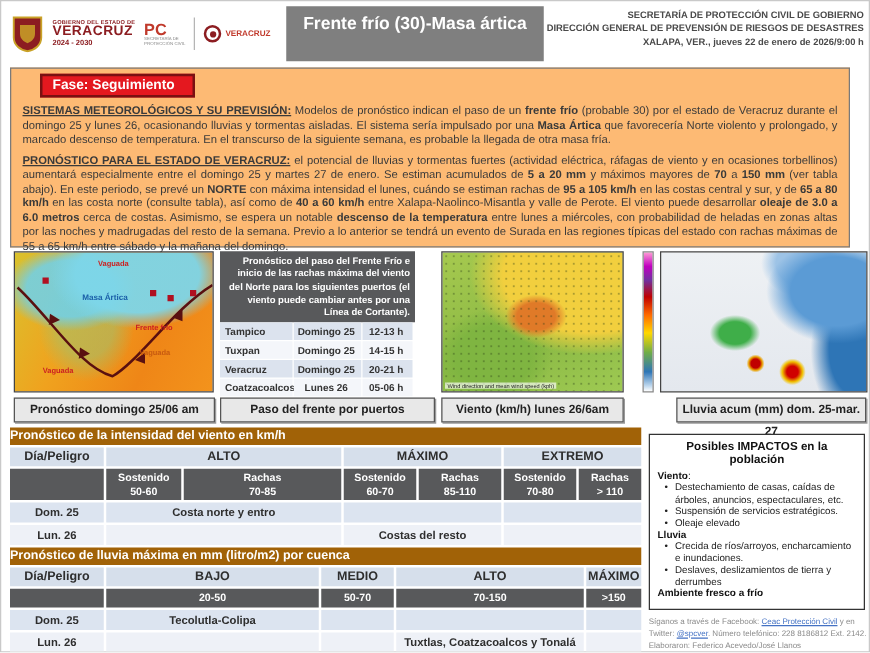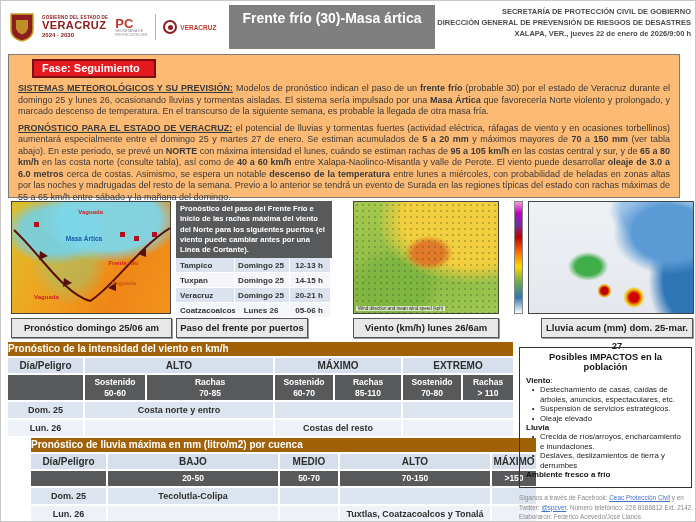--- a/index.html
+++ b/index.html
@@ -40,21 +40,21 @@
       linear-gradient(115deg,#d9c22e 0%,#f0a21e 35%,#ef8617 70%,#f3931c 100%); }
   .map1 svg { position:absolute; left:0; top:0; }
   .map-label { position:absolute; font-weight:bold; white-space:nowrap; }
   .lbl-vag-top { left:42%; top:6%; font-size:6px; color:#c22; }
   .lbl-masa { left:34%; top:30%; font-size:6.5px; color:#1a5fa8; }
   .lbl-frente { left:61%; top:52%; font-size:6px; color:#c22; }
   .lbl-vag-right { left:63%; top:70%; font-size:6px; color:#c75a10; }
   .lbl-vag-left { left:14%; top:83%; font-size:6px; color:#c22; }
 
   .ports { position:absolute; left:175px; top:200px; width:156px; }
-  .ports-head { background:#58595b; color:#fff; font-size:7.6px; font-weight:bold; text-align:left; line-height:1.35; padding:3px 4px; }
+  .ports-head { background:#58595b; color:#fff; font-size:7.6px; font-weight:bold; text-align:right; line-height:1.35; padding:3px 4px; }
   .ports-grid { display:grid; grid-template-columns:58px 54px 40px; gap:1px; background:#fff; }
   .ports-grid > div { font-size:8px; font-weight:bold; color:#333; padding:3px 2px 2px 4px; }
   .ports-grid > .c2, .ports-grid > .c3 { text-align:center; padding-left:0; }
   .pr-a { background:#dce3ee; } .pr-b { background:#f4f6fa; }
 
   .map2 { position:absolute; left:352px; top:200px; width:146px; height:113px;
     background:
       radial-gradient(circle .6px at 3px 3px, rgba(40,60,20,.35) 0 .6px, transparent 1px),
       radial-gradient(ellipse 34px 24px at 52% 46%, #e07a28 0 45%, rgba(224,122,40,0) 72%),
       radial-gradient(ellipse 120px 80px at 82% 16%, #f2cf3e 0 58%, rgba(242,207,62,0) 80%),
@@ -69,35 +69,35 @@
     background:
       radial-gradient(circle 9px at 46% 80%, #c00000 0 40%, #e8a000 60%, rgba(232,160,0,0) 80%),
       radial-gradient(circle 13px at 64% 86%, #d00000 0 35%, #f0c000 62%, rgba(240,192,0,0) 82%),
       radial-gradient(ellipse 28px 20px at 36% 58%, #3fae49 0 45%, rgba(63,174,73,0) 72%),
       radial-gradient(ellipse 75px 55px at 86% 28%, #5b9bd5 0 50%, rgba(91,155,213,0) 76%),
       radial-gradient(ellipse 55px 85px at 97% 70%, #2e75b6 0 45%, rgba(46,117,182,0) 72%),
       radial-gradient(ellipse 46px 36px at 70% 8%, #9dc3e6 0 50%, rgba(157,195,230,0) 76%),
       linear-gradient(180deg,#eef1f4,#e4e8ee); }
 
   .map-caption { position:absolute; top:317px; height:20px; background:#e8e8e8; border:1px solid #555; box-shadow:1px 1px 0 #999; color:#222; font-size:9.5px; font-weight:bold; text-align:center; line-height:18px; }
-  .cap1 { left:10px; width:161px; } .cap2 { left:175px; width:132px; }
+  .cap1 { left:10px; width:161px; } .cap2 { left:175px; width:172px; }
   .cap3 { left:352px; width:146px; } .cap4 { left:540px; width:152px; }
 
   
   .dtable { position:absolute; left:7px; width:505px; }
   .dtitle { background:#a16207; color:#fff; font-weight:bold; font-size:10px; padding:1px 0 2px; }
   .grid { display:grid; gap:2px; background:#fff; padding-top:2px; }
   .grid > div { display:flex; align-items:center; justify-content:center; text-align:center; }
   .hd-cell { background:#d6dfeb; color:#2e2e2e; font-weight:bold; font-size:10px; padding:2px 0; }
   .sub-cell { background:#58595b; color:#fff; font-weight:bold; font-size:8.5px; line-height:1.25; padding:2px 0; flex-direction:column; }
   .rowA { background:#dce4f0; } .rowB { background:#eef1f7; }
   .body-cell { font-size:9px; font-weight:bold; color:#2e2e2e; padding:3px 0; }
   .wind-grid { grid-template-columns:75px 60px 126px 58px 66px 58px 50px; }
   .rain-grid { grid-template-columns:75px 170px 58px 150px 44px; }
-  .wind-tbl { top:341px; } .rain-tbl { top:437px;margin-left:23px; }
+  .wind-tbl { top:341px; } .rain-tbl { top:437px; }
 
   
   .impacts { position:absolute; left:518px; top:346px; width:173px; height:141px; border:1px solid #333; padding:4px 6px 2px 6px; }
   .imp-title { font-size:9.3px; font-weight:bold; text-align:center; color:#111; margin-bottom:4px; }
   .imp-head { font-size:8px; font-weight:bold; color:#111; }
   .imp-item { display:flex; font-size:7.8px; color:#222; line-height:1.22; }
   .imp-item .bullet { width:14px; flex:0 0 14px; text-align:center; }
   .imp-item .txt { flex:1; }
 
   

